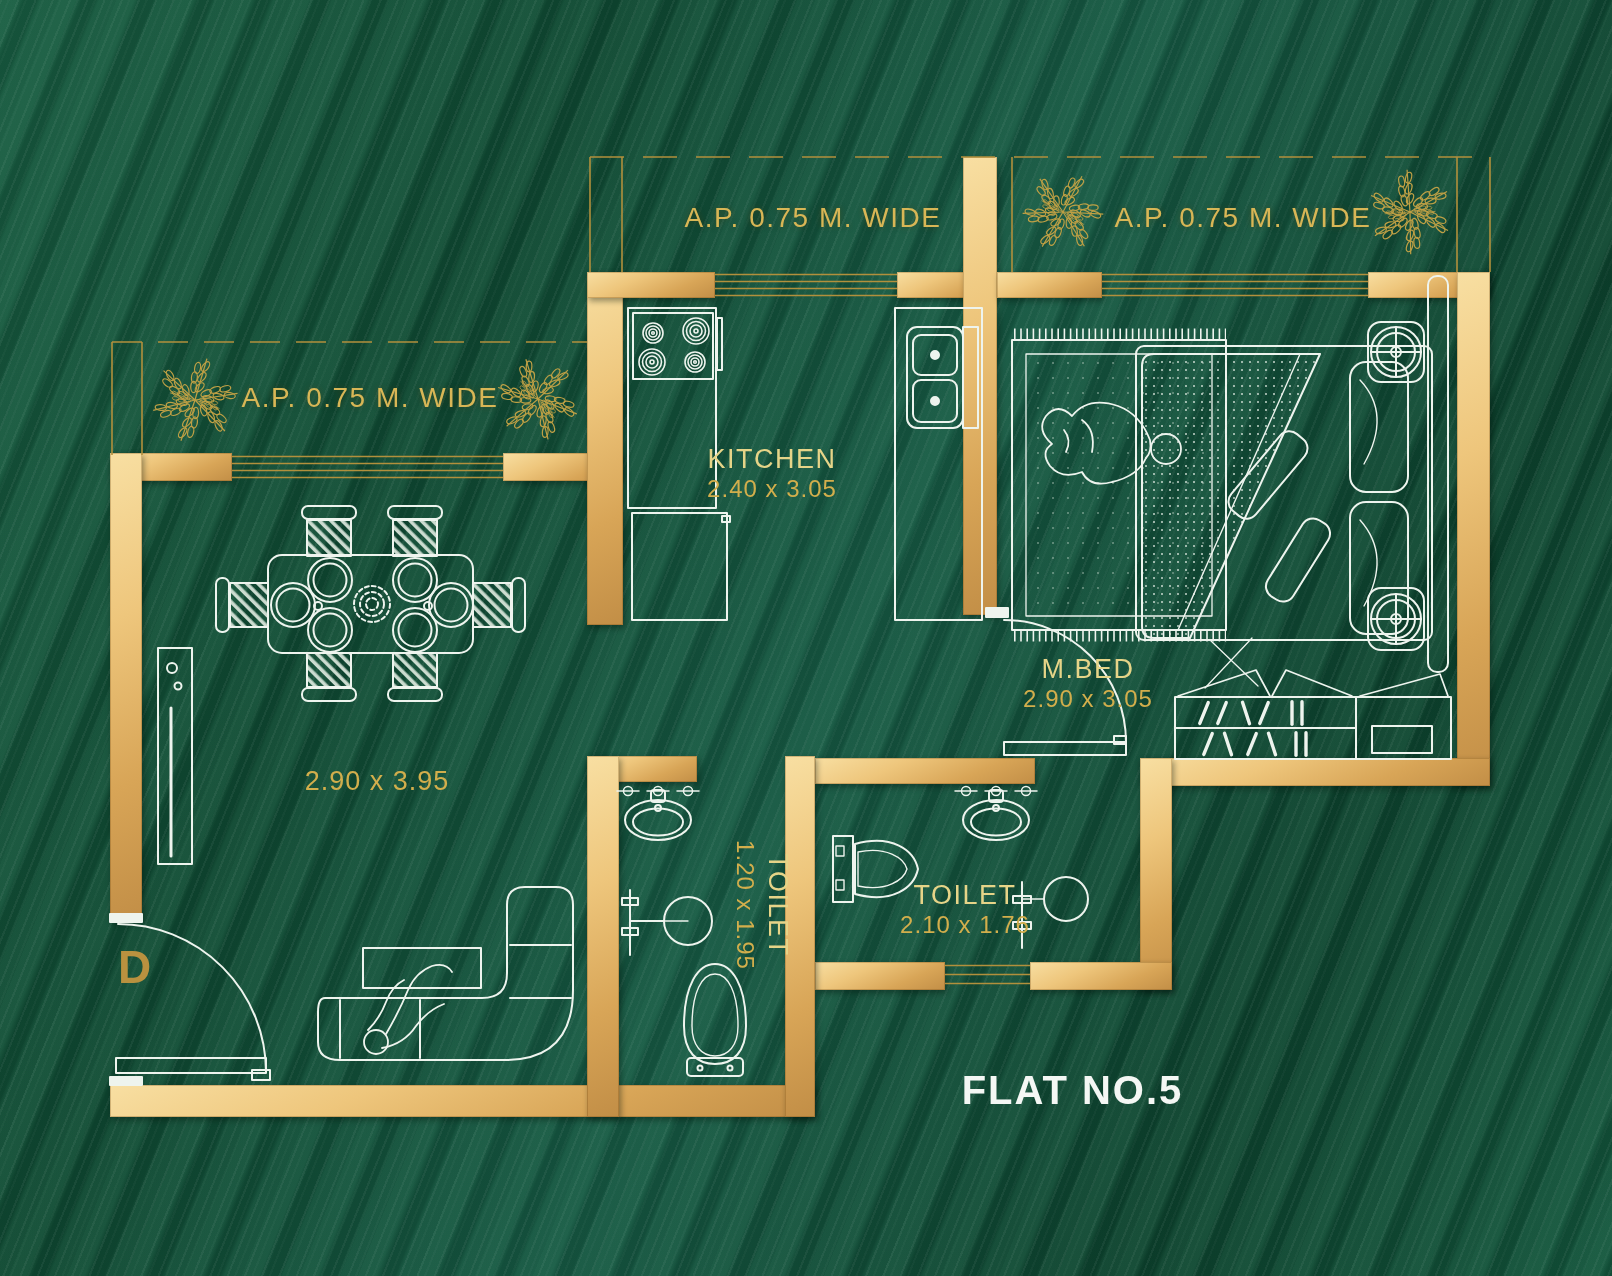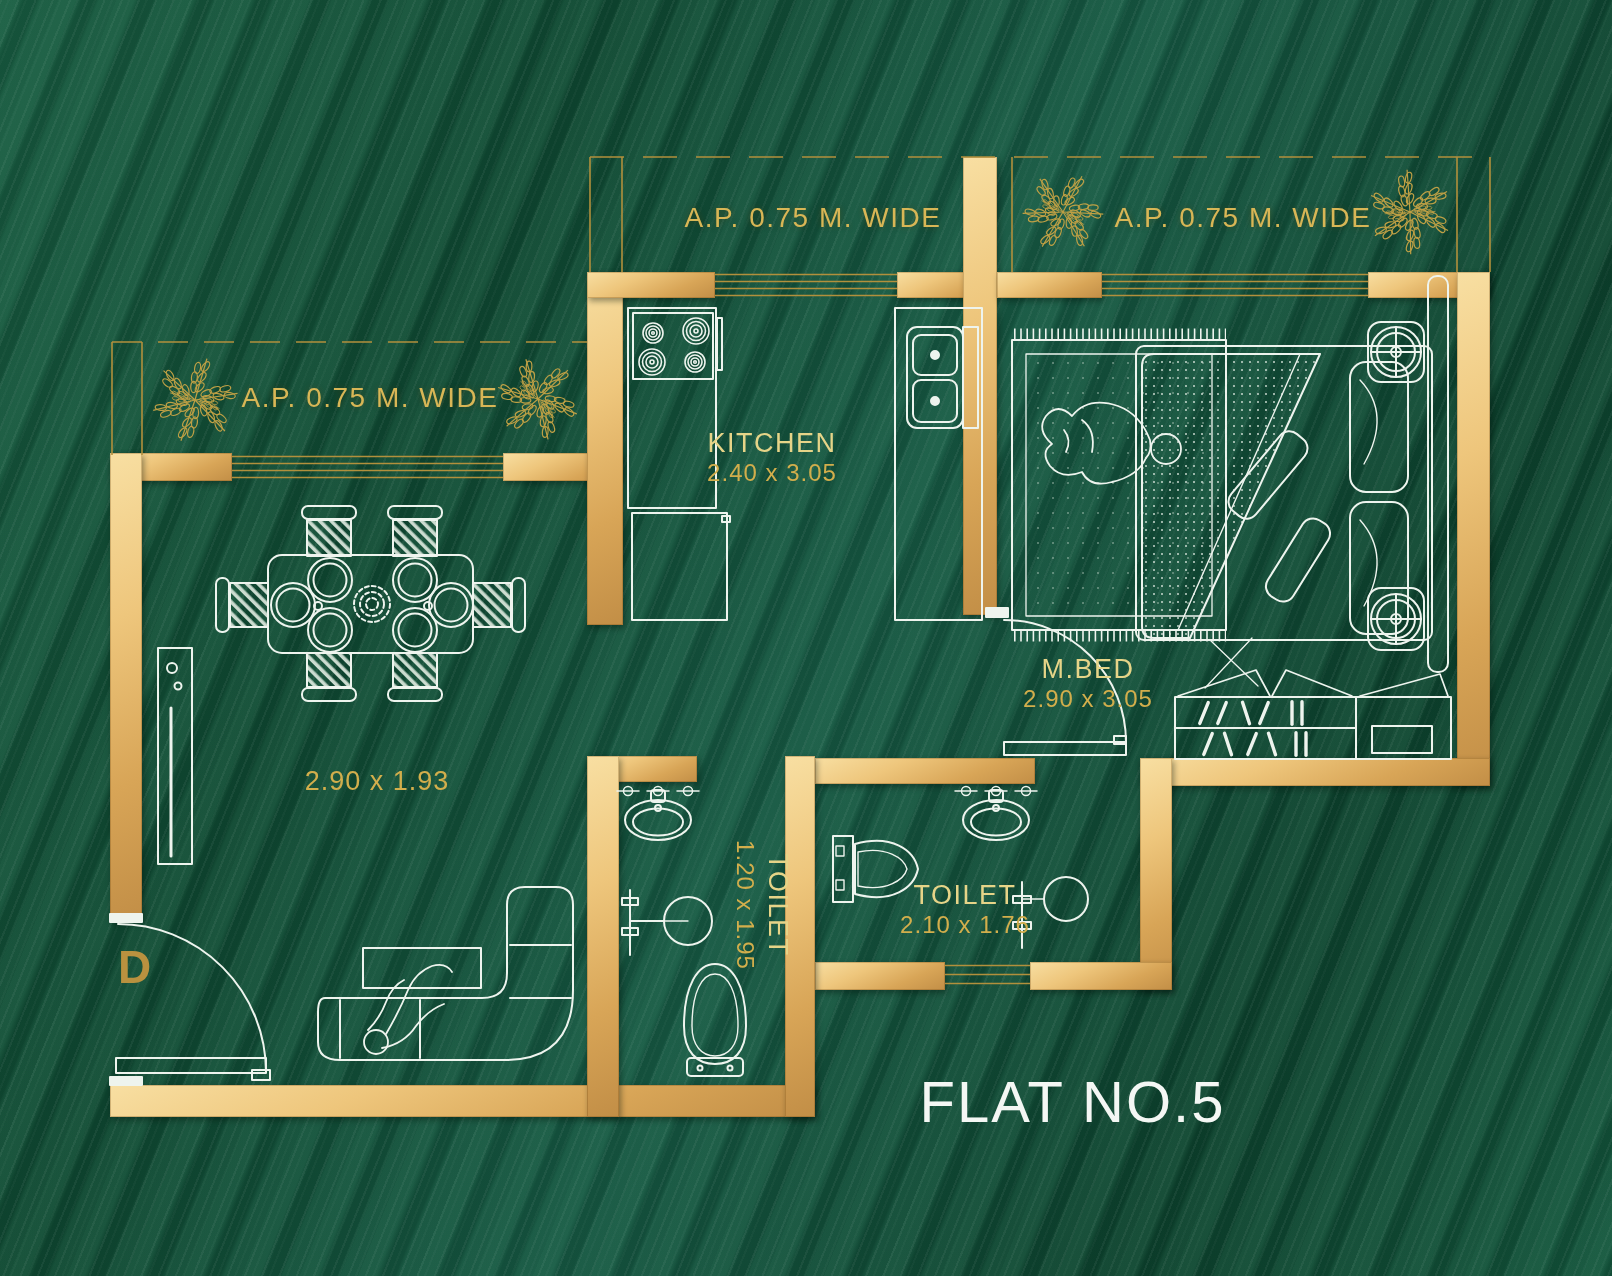--- a/index.html
+++ b/index.html
@@ -20,22 +20,22 @@
   .roomlabel{position:absolute;text-align:center;pointer-events:none;}
   .roomlabel .nm{font-size:27px;color:#e6d488;letter-spacing:1.5px;}
   .roomlabel .dim{font-size:24px;color:#d2ae4c;letter-spacing:1px;margin-top:0;}
   .ap{
     position:absolute;text-align:center;
     font-family:Liberation Sans, sans-serif;
     font-size:28px;color:#d8b656;letter-spacing:1.5px;white-space:nowrap;
     text-shadow:0 0 6px rgba(90,60,0,.4);
   }
   .flat{
-    position:absolute;text-align:center;font-size:58px;color:#f4f7f4;
-    letter-spacing:2px;font-weight:400;
+    position:absolute;text-align:center;font-size:40px;color:#f4f7f4;
+    letter-spacing:2px;font-weight:700;
   }
   .dlabel{
     position:absolute;font-size:46px;color:#b9913f;font-weight:700;
   }
   .rotwrap{
     position:absolute;display:flex;align-items:center;justify-content:center;
   }
   .rotblock{transform:rotate(90deg);text-align:center;white-space:nowrap;}
   .rotblock .nm{font-size:27px;color:#e6d488;letter-spacing:1.5px;}
   .rotblock .dim{font-size:24px;color:#d2ae4c;letter-spacing:1px;margin-top:3px;}
@@ -384,32 +384,32 @@
         <rect x="1004" y="742" width="122" height="13"></rect>
         <rect x="1114" y="736" width="12" height="8"></rect>
       </g>
     </g>
   </svg>
 
   <div class="ap" style="left:205px;top:382px;width:330px;">A.P. 0.75 M. WIDE</div>
   <div class="ap" style="left:648px;top:202px;width:330px;">A.P. 0.75 M. WIDE</div>
   <div class="ap" style="left:1078px;top:202px;width:330px;">A.P. 0.75 M. WIDE</div>
 
-  <div class="roomlabel" style="left:662px;top:428px;width:220px;">
+  <div class="roomlabel" style="left:662px;top:444px;width:220px;">
     <div class="nm">KITCHEN</div>
     <div class="dim">2.40 x 3.05</div>
   </div>
 
   <div class="roomlabel" style="left:958px;top:654px;width:260px;">
     <div class="nm">M.BED</div>
     <div class="dim">2.90 x 3.05</div>
   </div>
 
   <div class="roomlabel" style="left:248px;top:766px;width:258px;">
-    <div class="dim" style="font-size:27px;">2.90 x 1.93</div>
+    <div class="dim" style="font-size:27px;">2.90 x 3.95</div>
   </div>
 
   <div class="rotwrap" style="left:662px;top:825px;width:200px;height:160px;">
     <div class="rotblock">
       <div class="nm">TOILET</div>
       <div class="dim">1.20 x 1.95</div>
     </div>
   </div>
 
   <div class="roomlabel" style="left:855px;top:880px;width:220px;">

